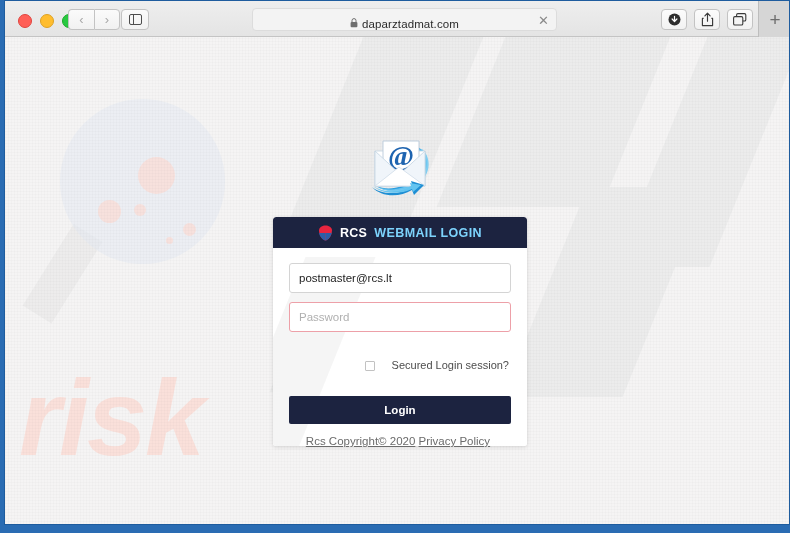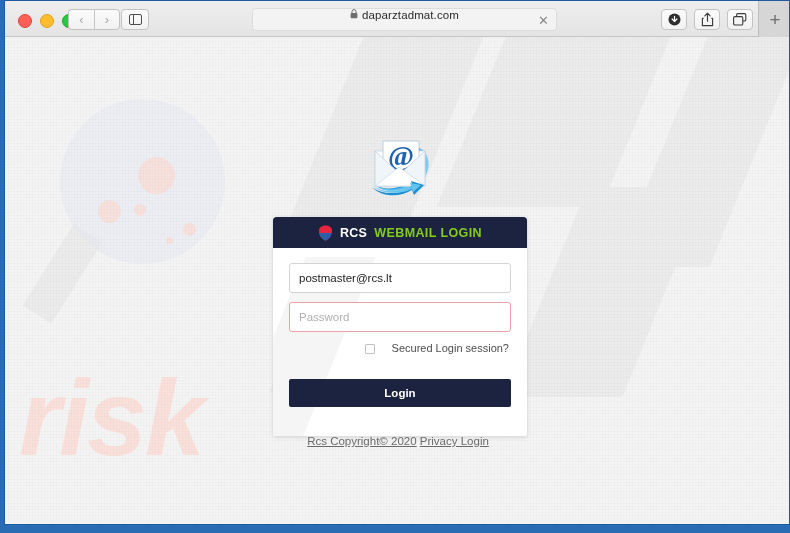--- a/index.html
+++ b/index.html
@@ -86,21 +86,21 @@
 
   #url-bar {
     position: absolute;
     left: 247px; top: 7px;
     width: 305px; height: 23px;
     background: #f3f3f3;
     border: 1px solid #dcdcdc;
     border-radius: 4px;
     box-sizing: border-box;
     display: flex;
-    align-items: flex-start;
+    align-items: flex-end;
     justify-content: center;
   }
   #url-text {
     font-size: 11.5px;
     color: #2b2b2b;
     letter-spacing: 0.1px;
   }
   .lock-icon {
     margin-right: 4px;
     display: inline-flex;
@@ -245,27 +245,27 @@
     gap: 7px;
     border-radius: 3px 3px 0 0;
   }
   #brand-name {
     color: #ffffff;
     font-size: 12.5px;
     font-weight: bold;
     letter-spacing: 0.3px;
   }
   #header-title {
-    color: #84cc16;
+    color: #7dd3fc;
     font-size: 12.5px;
     font-weight: bold;
     letter-spacing: 0.4px;
   }
   #card-body {
-    padding: 15px 16px 10px 16px;
+    padding: 15px 16px 3px 16px;
     background: #ffffff;
     position: relative;
   }
   
   #card-body:before, #login-card:after {
     content: "";
     position: absolute;
     pointer-events: none;
   }
   #login-card:after {
@@ -299,21 +299,21 @@
   #password-field::placeholder { color: #b0b0b0; }
 
   .checkbox-row {
     position: relative;
     z-index: 2;
     display: flex;
     align-items: flex-end;
     justify-content: flex-end;
     gap: 17px;
     padding-right: 2px;
-    margin-top: 1px;
+    margin-top: 18px;
   }
   #secured-checkbox {
     width: 10px; height: 10px;
     border: 1px solid #c2c2c2;
     border-radius: 1px;
     background: #fff;
     margin: 0;
     -webkit-appearance: none;
     appearance: none;
     cursor: pointer;
@@ -478,18 +478,18 @@
             <input id="secured-checkbox" type="checkbox" style="">
             <span id="secured-label">Secured Login session?</span>
           </div>
 
           <button id="login-button">Login</button>
         </div>
       </div>
 
       <div id="footer-links">
         <a href="#">Rcs Copyright© 2020</a>
-        <a href="#">Privacy Login</a>
+        <a href="#">Privacy Policy</a>
       </div>
 
     </div>
   </div>
 </div>
 
 </body></html>

